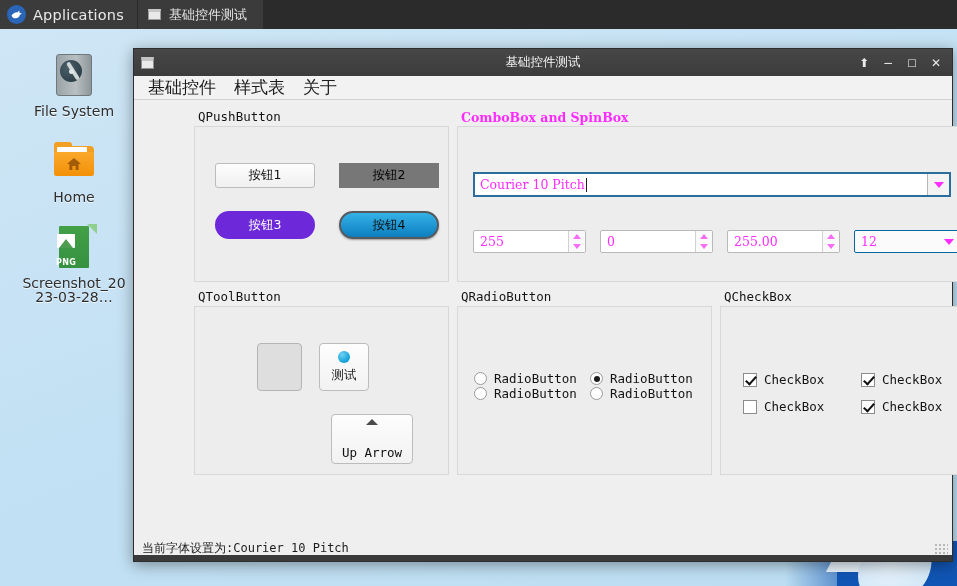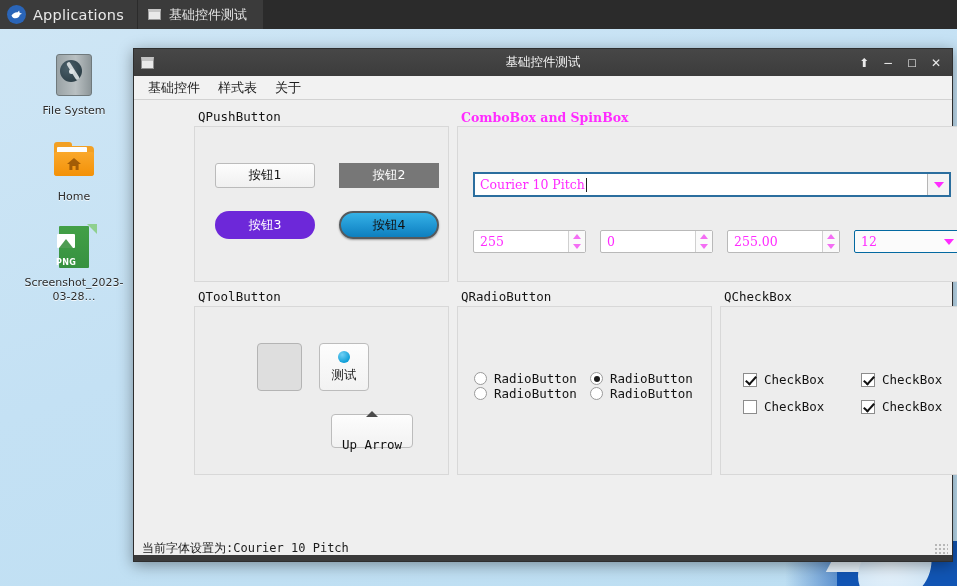--- a/index.html
+++ b/index.html
@@ -80,21 +80,21 @@
     position: absolute; left: 22px; top: 52px; width: 104px;
     z-index: 5;
   }
   .desk-icon {
     width: 104px; margin-bottom: 20px;
     display: flex; flex-direction: column; align-items: center;
     cursor: pointer;
   }
   .desk-icon .glyph { width: 46px; height: 46px; margin-bottom: 6px; position: relative; }
   .desk-icon .cap {
-    font-size: 11px; color: #2d2d2d; text-align: center; line-height: 14px;
+    font-size: 14px; color: #2d2d2d; text-align: center; line-height: 14px;
     text-shadow: 0 1px 0 rgba(255,255,255,.75);
     word-break: break-all;
   }
 
   
   .fs-body {
     position: absolute; left: 5px; top: 2px; width: 36px; height: 42px;
     border-radius: 3px;
     background: linear-gradient(to right, #9aa3a6 0%, #b9c0c2 55%, #8d9699 100%);
     border: 1px solid #6f797c;
@@ -197,21 +197,21 @@
   .tb-btn.sq { font-size: 10px; }
 
   .menubar {
     height: 24px; flex: none;
     background: #f2f2f2;
     border-bottom: 1px solid #d2d2d2;
     display: flex; align-items: center;
     padding-left: 5px;
   }
   .menu-item {
-    padding: 3px 9px; font-size: 13px; color: #1c1c1c; cursor: pointer;
+    padding: 3px 9px; font-size: 17px; color: #1c1c1c; cursor: pointer;
     font-family: "DejaVu Sans", sans-serif;
   }
 
   .win-body {
     flex: 1; background: #efefef;
     position: relative;
     padding: 10px 12px 0 12px;
   }
   .grid {
     display: grid;
@@ -248,21 +248,21 @@
   .btn-plain {
     width: 100px; height: 25px;
     font-size: 12.5px; color: #111;
     background: linear-gradient(to bottom, #fdfdfd, #f0f0f0);
     border: 1px solid #bbb; border-radius: 3px;
     cursor: pointer;
     font-family: "DejaVu Sans", sans-serif;
   }
   .btn-gray {
     width: 100px; height: 25px;
-    font-size: 12.5px; color: #ffffff;
+    font-size: 12.5px; color: #000000;
     background: #777; border: 0; border-radius: 0;
     cursor: pointer;
     font-family: "DejaVu Sans", sans-serif;
   }
   .btn-red {
     width: 100px; height: 28px;
     font-size: 12.5px; color: #fff;
     background: #6d28d9; border: 0; border-radius: 14px;
     cursor: pointer;
     font-family: "DejaVu Sans", sans-serif;
@@ -364,21 +364,21 @@
   .tool-empty {
     left: 62px; top: 36px; width: 45px; height: 48px;
     background: #dedede; border: 1px solid #b4b4b4; border-radius: 4px;
   }
   .tool-test { left: 124px; top: 36px; width: 50px; height: 48px; gap: 4px; }
   .tool-test .dot {
     width: 12px; height: 12px; border-radius: 50%;
     background: radial-gradient(circle at 35% 30%, #6fd0f5, #0f9fd8 70%);
   }
   .tool-test .tlabel { font-size: 12.5px; color: #1a1a1a; }
-  .tool-up { left: 136px; top: 107px; width: 82px; height: 34px; gap: 20px; }
+  .tool-up { left: 136px; top: 107px; width: 82px; height: 50px; gap: 20px; }
   .tool-up .uparrow {
     width: 0; height: 0;
     border-left: 6px solid transparent; border-right: 6px solid transparent;
     border-bottom: 6px solid #4b4b4b;
   }
   .tool-up .ulabel {
     font-family: "DejaVu Sans Mono", monospace;
     font-size: 12.5px; color: #111;
   }
 

